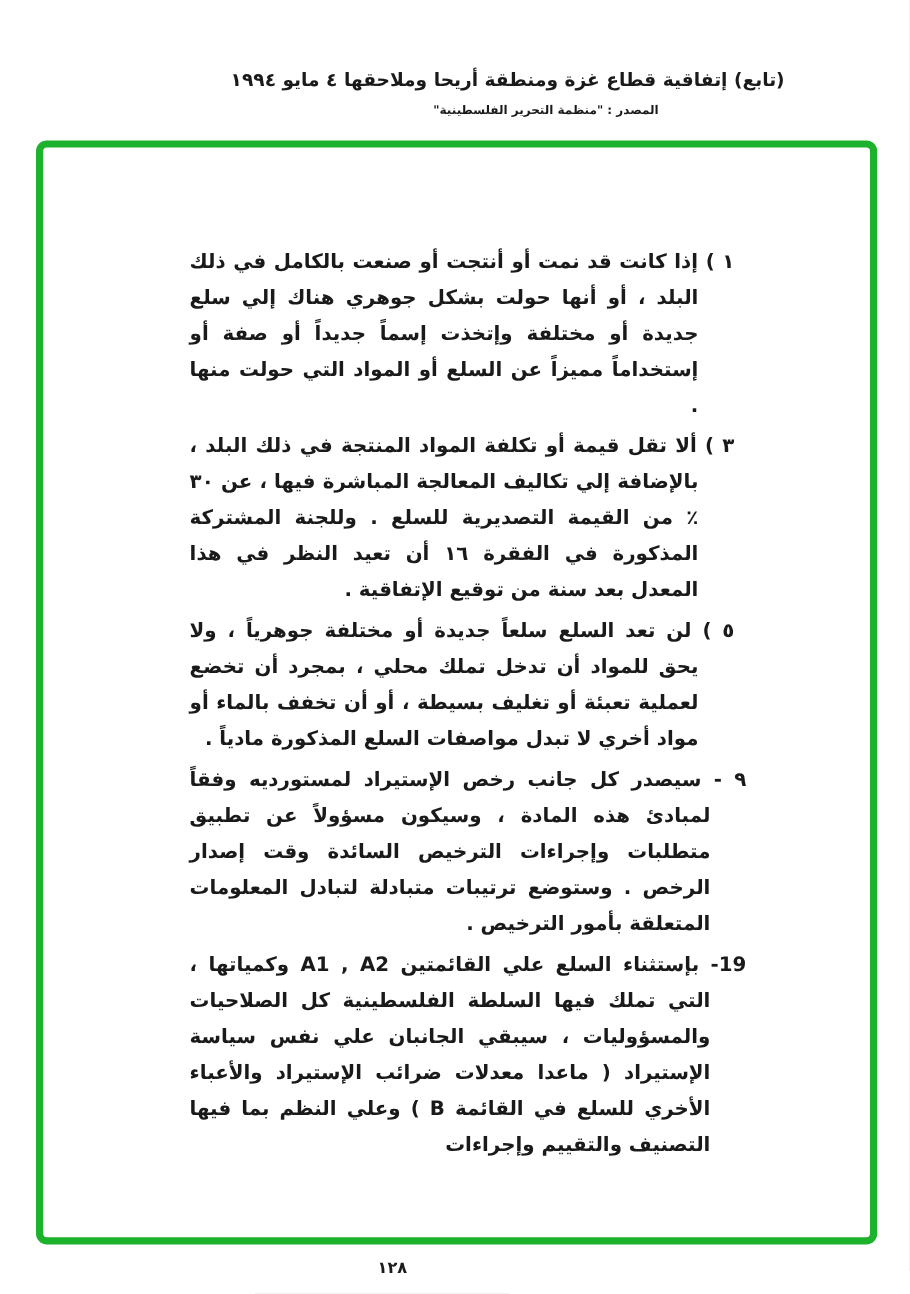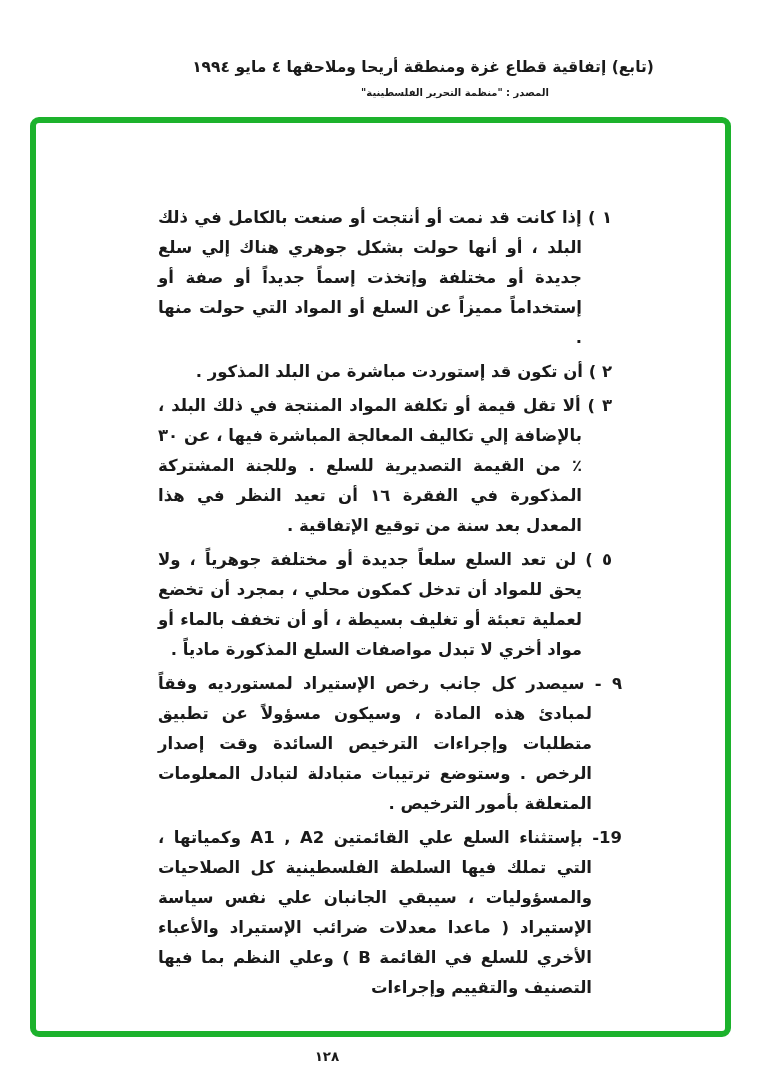--- a/index.html
+++ b/index.html
@@ -77,26 +77,25 @@
   <div class="header-line2">
     <span>المصدر :  "منظمة التحرير الفلسطينية"</span>
   </div>
 
   <div class="frame" style="border-color: rgb(28, 178, 44);"></div>
 
   <div class="content">
 
     <p class="item"><span class="marker">١ )</span> <span>إذا كانت قد نمت أو أنتجت أو صنعت بالكامل في ذلك البلد ، أو أنها حولت بشكل جوهري هناك إلي سلع جديدة أو مختلفة وإتخذت إسماً جديداً أو صفة أو إستخداماً مميزاً عن السلع أو المواد التي حولت منها .</span></p>
 
-    <p class="item"><span class="marker">٢ )</span> <span>أن تكون قد إستوردت مباشرة من البلد المذكور .</span></p>
 
     <p class="item"><span class="marker">٣ )</span> <span>ألا تقل قيمة أو تكلفة المواد المنتجة في ذلك البلد ، بالإضافة إلي تكاليف المعالجة المباشرة فيها ، عن ٣٠ ٪ من القيمة التصديرية للسلع . وللجنة المشتركة المذكورة في الفقرة ١٦ أن تعيد النظر في هذا المعدل بعد سنة من توقيع الإتفاقية .</span></p>
 
 
-    <p class="item"><span class="marker">٥ )</span> <span>لن تعد السلع سلعاً جديدة أو مختلفة جوهرياً ، ولا يحق للمواد أن تدخل كمكون محلي ، بمجرد أن تخضع لعملية تعبئة أو تغليف بسيطة ، أو أن تخفف بالماء أو مواد أخري لا تبدل مواصفات السلع المذكورة مادياً .</span></p>
+    <p class="item"><span class="marker">٥ )</span> <span>لن تعد السلع سلعاً جديدة أو مختلفة جوهرياً ، ولا يحق للمواد أن تدخل تملك محلي ، بمجرد أن تخضع لعملية تعبئة أو تغليف بسيطة ، أو أن تخفف بالماء أو مواد أخري لا تبدل مواصفات السلع المذكورة مادياً .</span></p>
 
     <p class="item dash-item"><span class="marker">٩ -</span> <span>سيصدر كل جانب رخص الإستيراد لمستورديه وفقاً لمبادئ هذه المادة ، وسيكون مسؤولاً عن تطبيق متطلبات وإجراءات الترخيص السائدة وقت إصدار الرخص . وستوضع ترتيبات متبادلة لتبادل المعلومات المتعلقة بأمور الترخيص .</span></p>
 
     <p class="item dash-item"><span class="marker">19-</span> <span>بإستثناء السلع علي القائمتين A1 , A2 وكمياتها ، التي تملك فيها السلطة الفلسطينية كل الصلاحيات والمسؤوليات ،  سيبقي الجانبان علي نفس سياسة الإستيراد ( ماعدا معدلات ضرائب الإستيراد والأعباء الأخري للسلع في القائمة B ) وعلي النظم بما فيها التصنيف والتقييم وإجراءات</span></p>
 
   </div>
 
   <div class="page-number-wrap">
     <span>١٢٨</span>
   </div>

